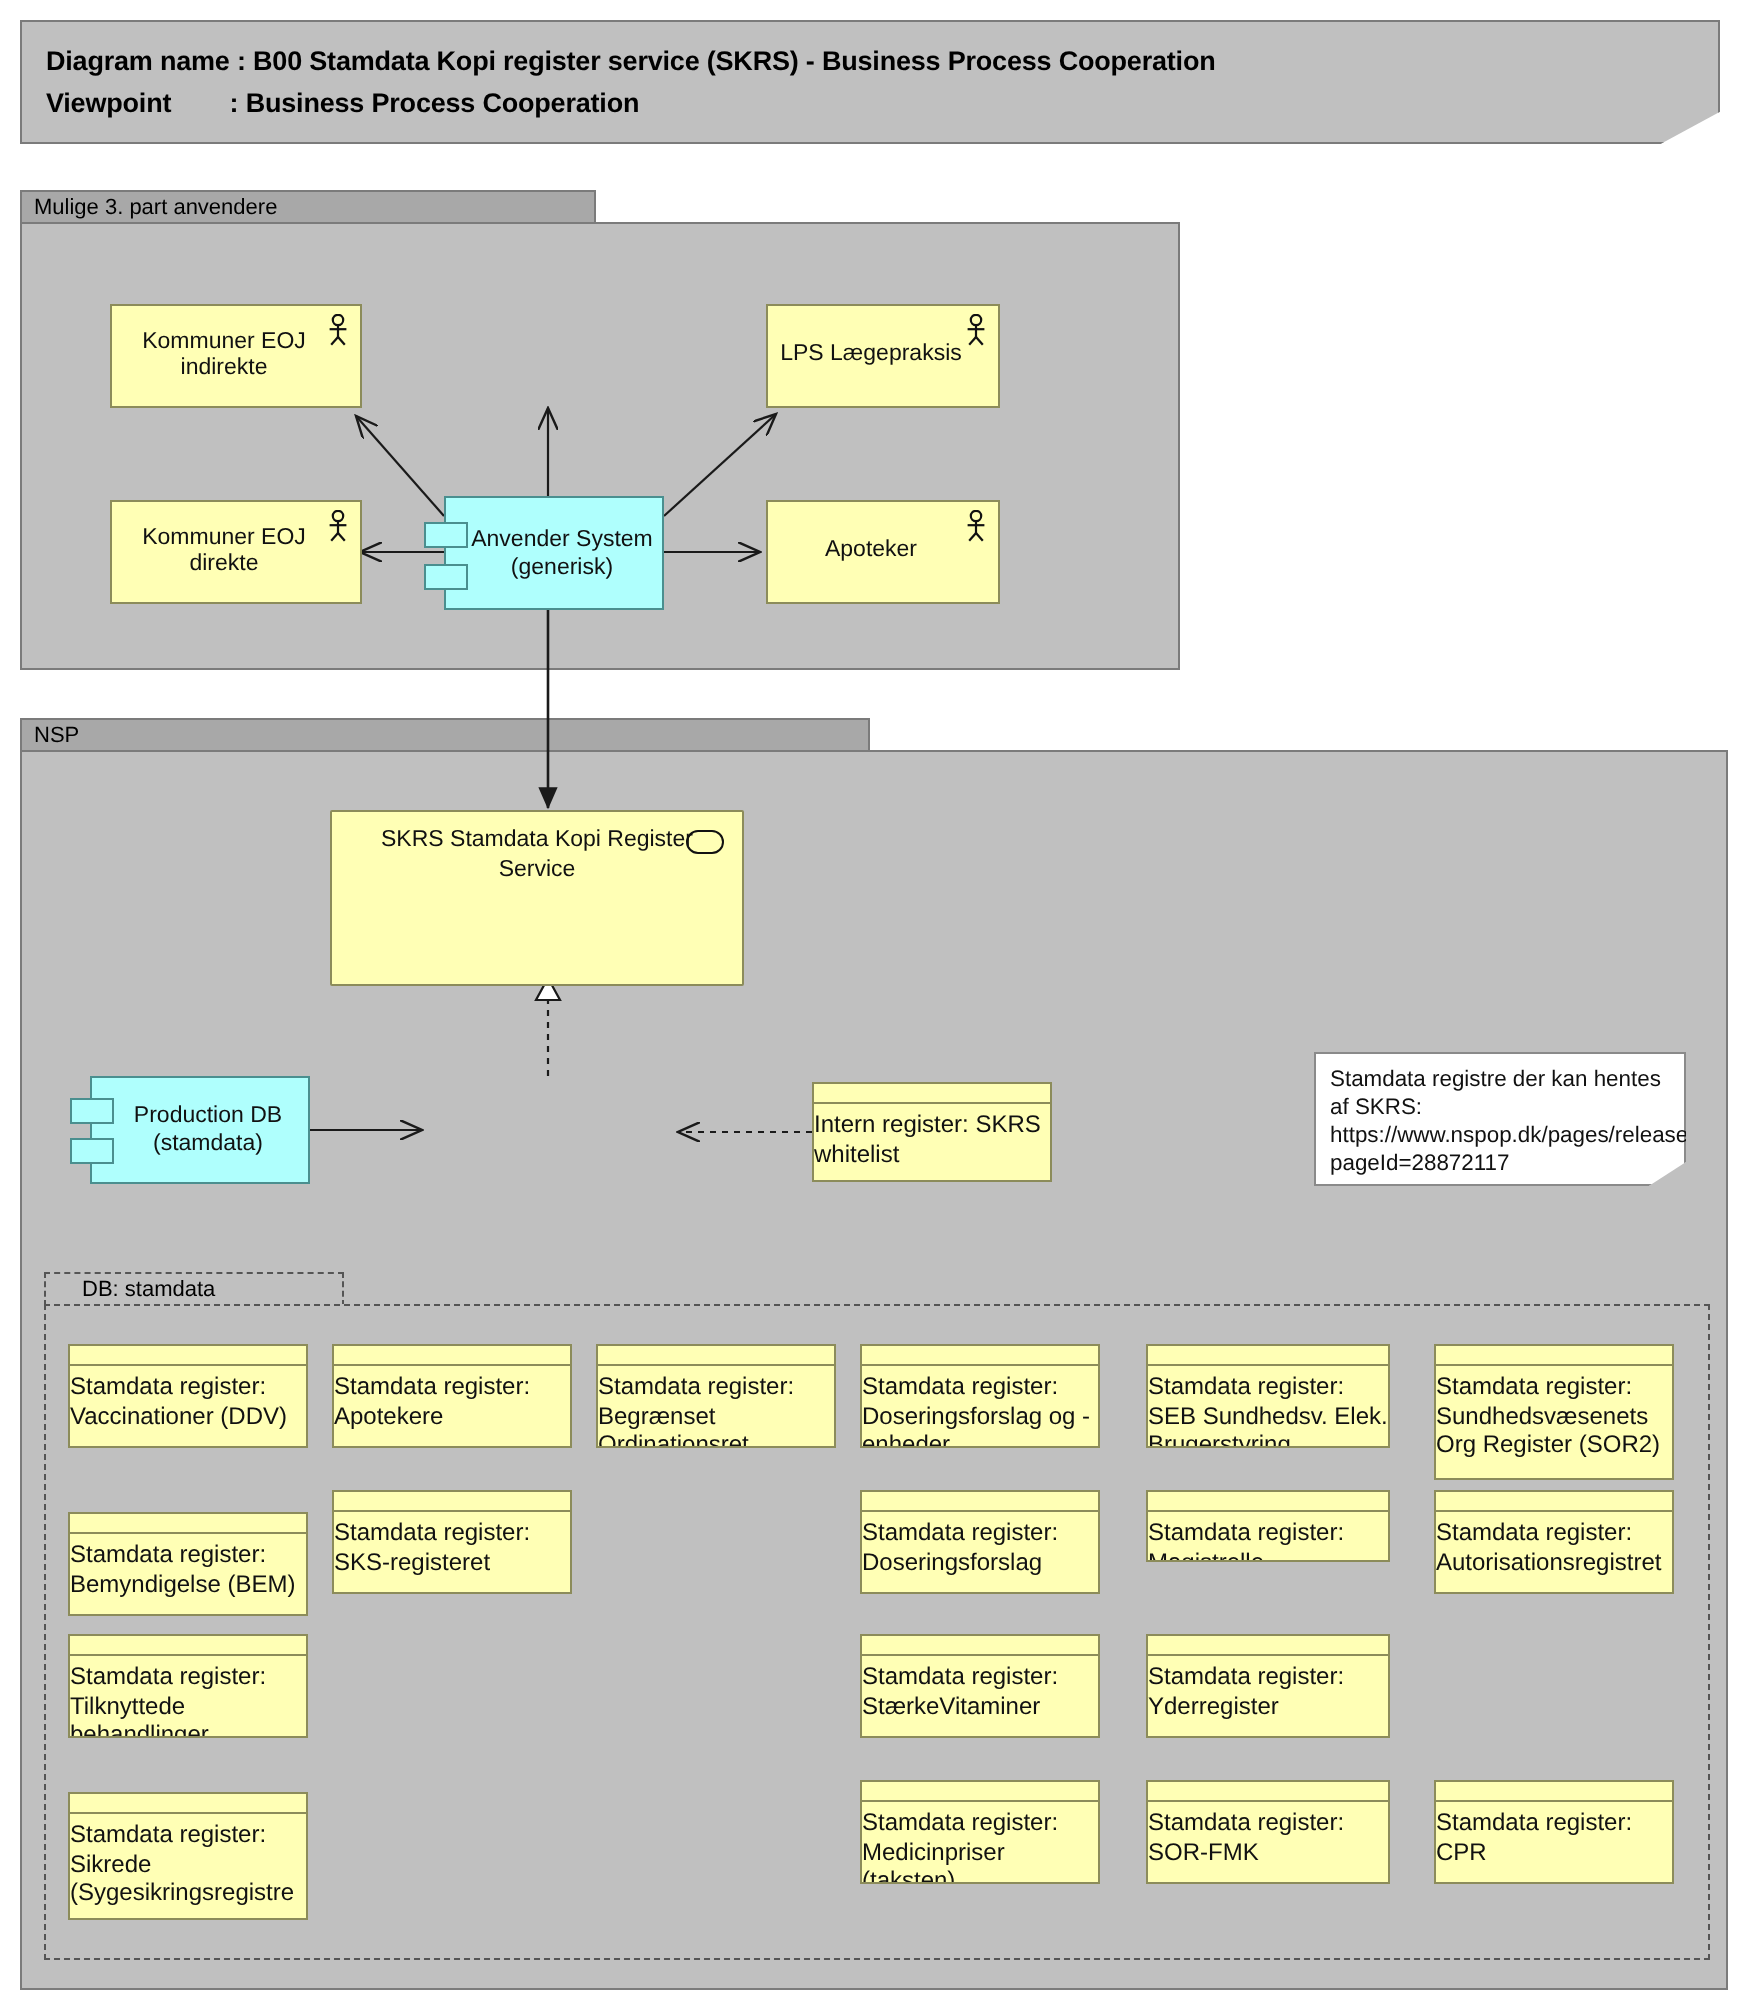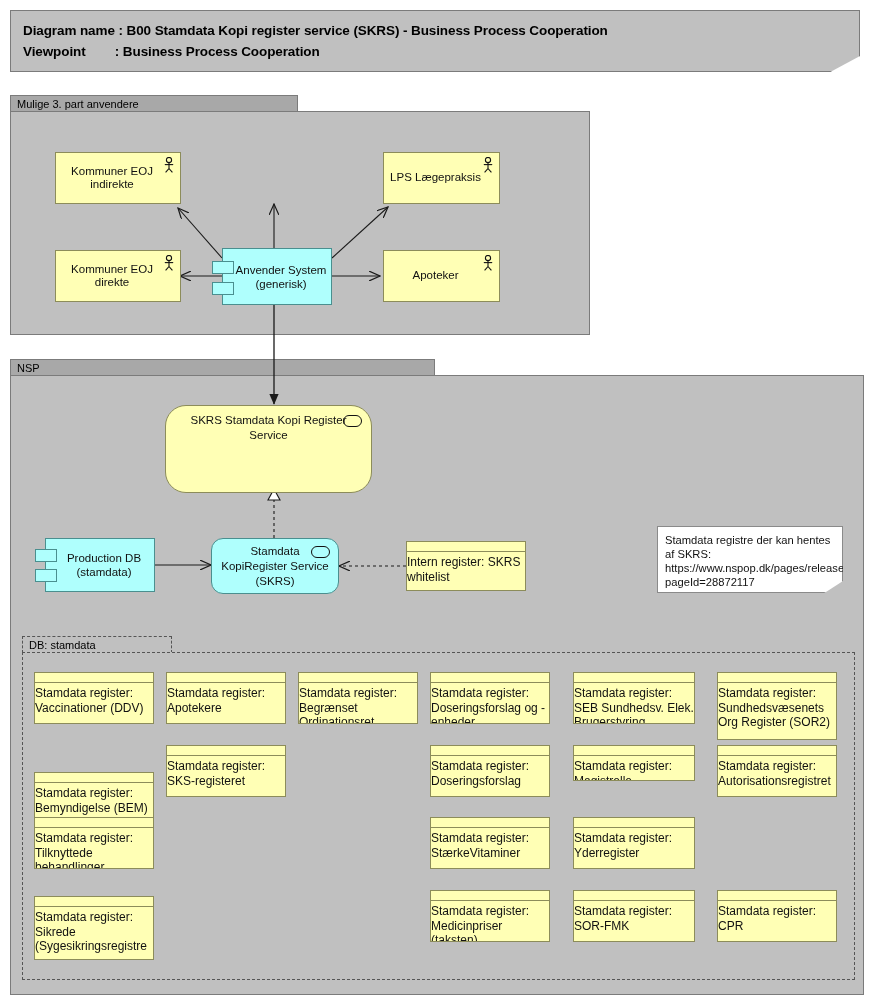--- a/index.html
+++ b/index.html
@@ -30,21 +30,21 @@
     padding:1px 0 0 6px;white-space:nowrap;line-height:15px;
   }
   .group-body{
     position:absolute;left:0;background:#c0c0c0;border:1px solid #7b7b7b;
     box-sizing:border-box;
   }
 
   
   .group-dashed-tab{
     position:absolute;height:17px;border:1px dashed #555;border-bottom:none;
-    box-sizing:border-box;font-size:11px;color:#000;padding:1px 0 0 6px;
+    box-sizing:border-box;font-size:11px;color:#000;padding:1px 0 0 18px;
     white-space:nowrap;line-height:15px;background:#c0c0c0;
   }
   .group-dashed-body{
     position:absolute;border:1px dashed #555;box-sizing:border-box;background:#c0c0c0;
   }
 
   .actor-box{
     background:#ffffb5;border:1px solid #8c8c5a;box-sizing:border-box;
     display:flex;align-items:center;justify-content:center;text-align:center;
     font-size:11.5px;color:#111;line-height:13.5px;padding:2px 16px 2px 4px;
@@ -59,21 +59,21 @@
     padding-left:8px;
   }
   .comp-tab{
     position:absolute;left:-11px;width:22px;height:13px;
     background:#affffd;border:1px solid #4a8f8f;box-sizing:border-box;
   }
   .comp-tab.t1{top:12px;}
   .comp-tab.t2{top:33px;}
 
   .service-box{
-    background:#ffffb5;border:1px solid #8c8c5a;border-radius:21px;
+    background:#ffffb5;border:1px solid #8c8c5a;border-radius:1px;
     box-sizing:border-box;position:absolute;text-align:center;
     font-size:11.5px;color:#111;line-height:15px;padding-top:7px;
   }
   .service-cyan{
     background:#affffd;border:1px solid #4a8f8f;border-radius:12px;
     box-sizing:border-box;position:absolute;text-align:center;
     font-size:11.5px;color:#111;line-height:15px;
     display:flex;align-items:center;justify-content:center;
   }
   .rounded-glyph{
@@ -211,24 +211,20 @@
     <span style="display:inline-block;width:170px;">SKRS Stamdata Kopi Register Service</span>
     <span class="rounded-glyph" style="right:9px;top:9px;"></span>
   </div>
 
   <div class="component-box" style="left:45px;top:538px;width:110px;height:54px;">
     <span class="comp-tab t1" style="top:10px;"></span>
     <span class="comp-tab t2" style="top:30px;"></span>
     <span>Production DB (stamdata)</span>
   </div>
 
-  <div class="service-cyan" style="left:211px;top:538px;width:128px;height:56px;">
-    <span style="display:inline-block;width:112px;">Stamdata KopiRegister Service (SKRS)</span>
-    <span class="rounded-glyph" style="right:8px;top:7px;"></span>
-  </div>
 
   <div class="dataobj" style="left:406px;top:541px;width:120px;height:50px;">
     <div class="bar"></div>
     <div class="txt">Intern register: SKRS whitelist</div>
   </div>
 
   <div class="note" style="left:657px;top:526px;width:186px;height:67px;">
     <span>Stamdata registre der kan hentes af SKRS: https://www.nspop.dk/pages/releaseview.action?pageId=28872117</span>
   </div>
 
@@ -250,21 +246,21 @@
         <div class="txt">Stamdata register: Doseringsforslag og -enheder</div>
       </div>
       <div class="dataobj" style="left: 573px; top: 672px; width: 122px; height: 52px;">
         <div class="bar"></div>
         <div class="txt">Stamdata register: SEB Sundhedsv. Elek. Brugerstyring</div>
       </div>
       <div class="dataobj" style="left: 717px; top: 672px; width: 120px; height: 68px;">
         <div class="bar"></div>
         <div class="txt">Stamdata register: Sundhedsvæsenets Org Register (SOR2)</div>
       </div>
-      <div class="dataobj" style="left: 34px; top: 772px; width: 120px; height: 52px;">
+      <div class="dataobj" style="left: 34px; top: 756px; width: 120px; height: 52px;">
         <div class="bar"></div>
         <div class="txt">Stamdata register: Bemyndigelse (BEM)</div>
       </div>
       <div class="dataobj" style="left: 166px; top: 745px; width: 120px; height: 52px;">
         <div class="bar"></div>
         <div class="txt">Stamdata register: SKS-registeret</div>
       </div>
       <div class="dataobj" style="left: 430px; top: 745px; width: 120px; height: 52px;">
         <div class="bar"></div>
         <div class="txt">Stamdata register: Doseringsforslag</div>

